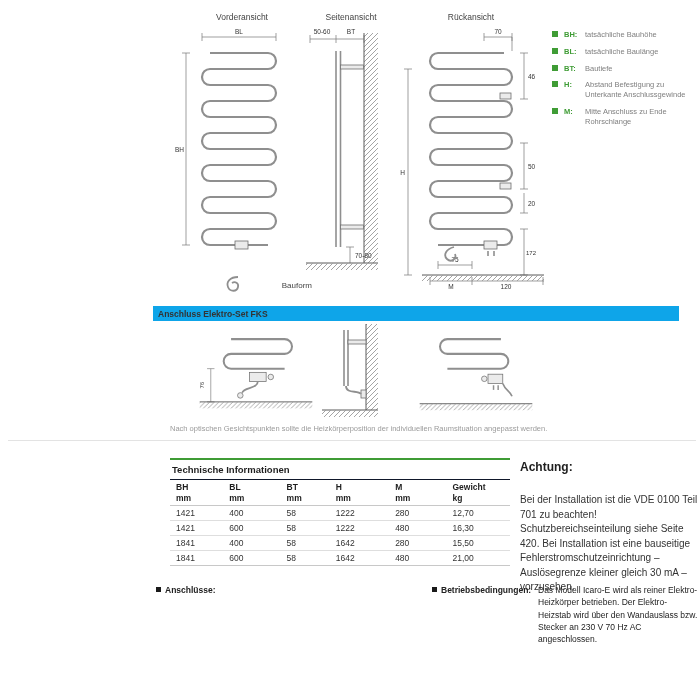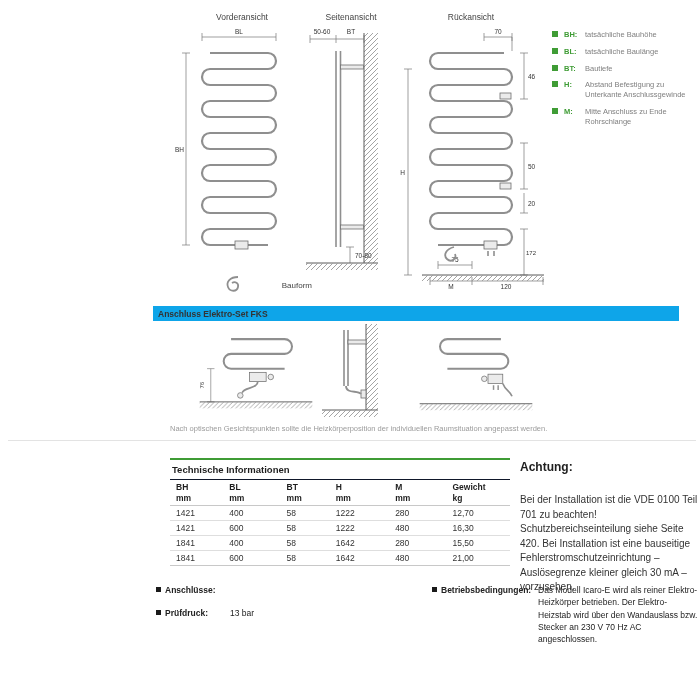--- a/index.html
+++ b/index.html
@@ -333,24 +333,20 @@
     <div class="warn-text">Bei der Installation ist die VDE 0100 Teil 701 zu beachten! Schutzbereichseinteilung siehe Seite 420. Bei Installation ist eine bauseitige Fehlerstromschutzeinrichtung – Auslösegrenze kleiner gleich 30 mA – vorzusehen.</div>
   </div>
 
   <div class="notes">
     <div class="notes-left">
       <div class="note-row">
         <div class="note-label"><span class="sq"></span><span>Anschlüsse:</span></div>
         <div class="note-text">
         </div>
       </div>
-      <div class="note-row pruef">
-        <div class="note-label"><span class="sq"></span><span>Prüfdruck:</span></div>
-        <div class="note-text">13 bar</div>
-      </div>
     </div>
     <div class="notes-right">
       <div class="note-row">
         <div class="note-label"><span class="sq"></span><span>Betriebsbedingungen:</span></div>
         <div class="note-text">Das Modell Icaro-E wird als reiner Elektro-Heizkörper betrieben. Der Elektro-Heizstab wird über den Wandauslass bzw. Stecker an 230 V 70 Hz AC angeschlossen.</div>
       </div>
     </div>
   </div>
 
 </div>

